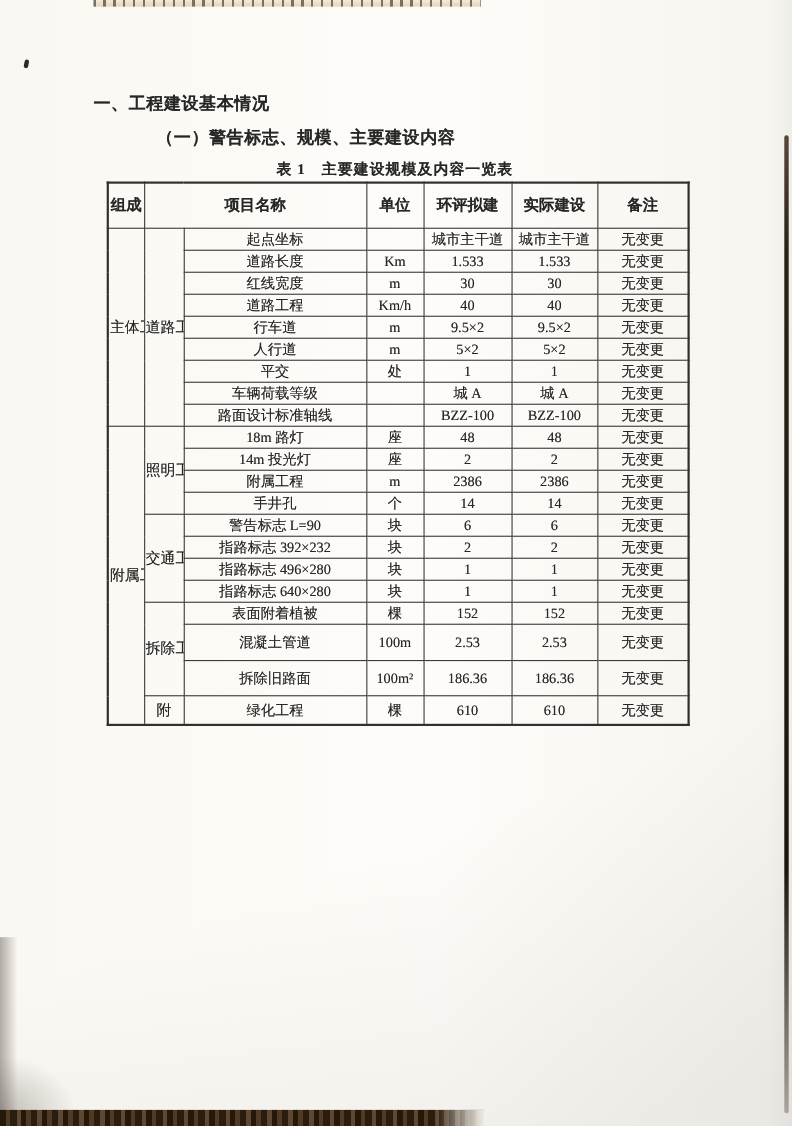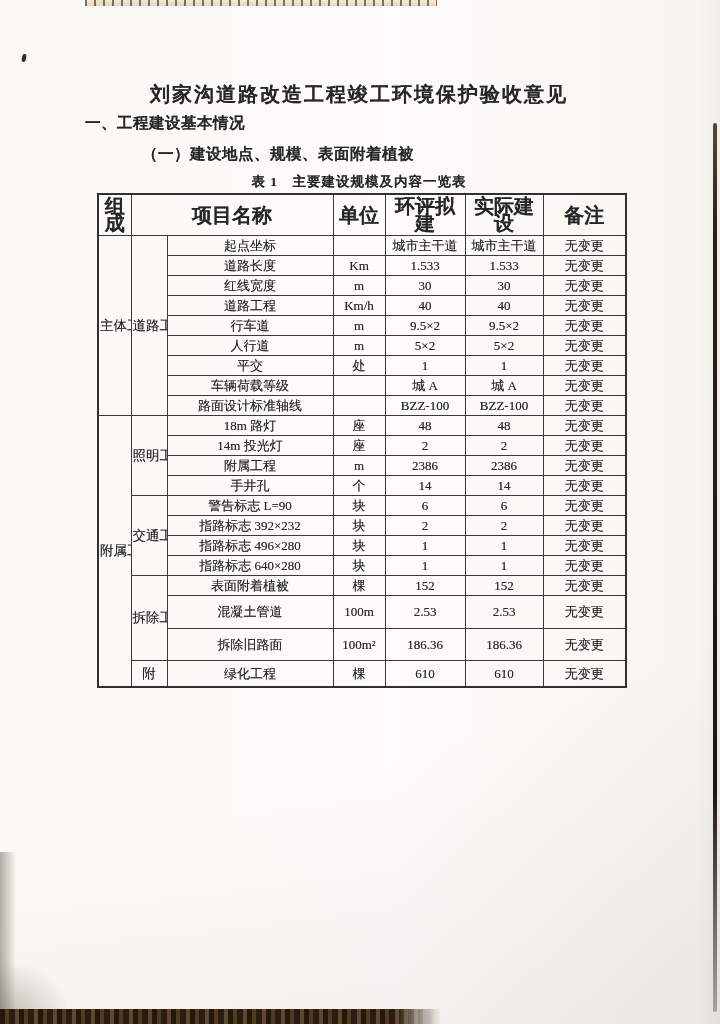--- a/index.html
+++ b/index.html
@@ -75,42 +75,41 @@
   table.main{
     margin-left:12px;margin-top:2px;width:528px;
     border-collapse:collapse;table-layout:fixed;
     font-size:13px;
   }
   table.main th, table.main td{
     border:1px solid #3a3a3a;text-align:center;vertical-align:middle;
     padding:0 1px;overflow:hidden;white-space:nowrap;
   }
   table.main{border:2px solid #303030;}
-  table.main th{height:40px;font-size:20px;font-weight:bold;white-space:normal;line-height:17px;}
+  table.main th{height:40px;font-size:14px;font-weight:bold;white-space:normal;line-height:17px;}
   table.main td{height:19px;}
   td.vert{
     white-space:normal;word-break:break-all;line-height:1.75;
     font-size:13.5px;padding:2px 0;
   }
   tbody tr:nth-child(19) td{height:32px;}
   tbody tr:nth-child(20) td{height:31px;}
   tbody tr:nth-child(21) td{height:25px;}
   th.c-group{white-space:normal;line-height:18px;}
 </style>
 </head>
 <body>
 
 <div class="scan">
   <div class="top-strip"></div>
   <div class="ink-dot"></div>
 
   <div class="content">
-    <h1 class="doc-title">刘家沟道路改造工程竣工环境保护验收意见</h1>
     <h2 class="h-sec">一、工程建设基本情况</h2>
-    <h3 class="h-sub">（一）建设地点、规模、表面附着植被</h3>
+    <h3 class="h-sub">（一）警告标志、规模、主要建设内容</h3>
     <div class="tbl-caption">表 1　主要建设规模及内容一览表</div>
 
     <table class="main">
       <colgroup>
         <col style="width:33px">
           <col style="width:36px">
           <col style="width:166px">
         <col style="width:52px">
           <col style="width:80px">
           <col style="width:78px">

